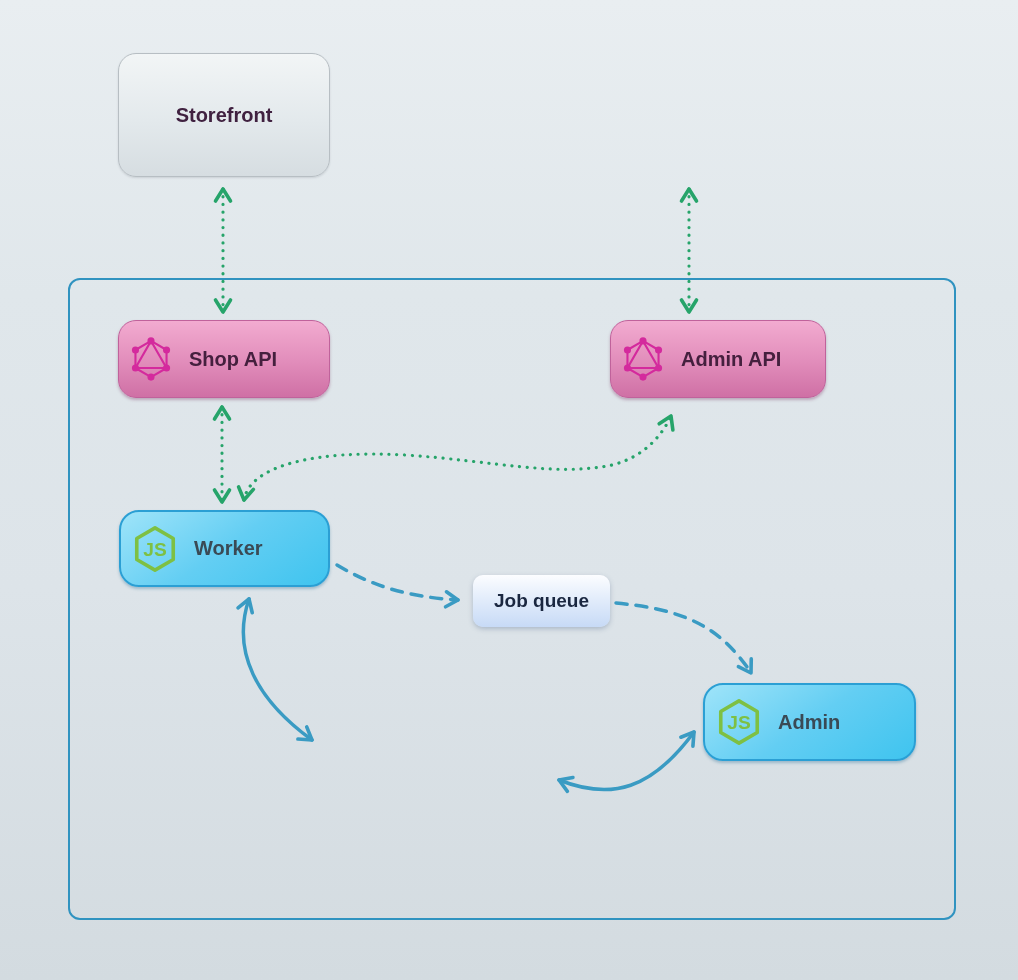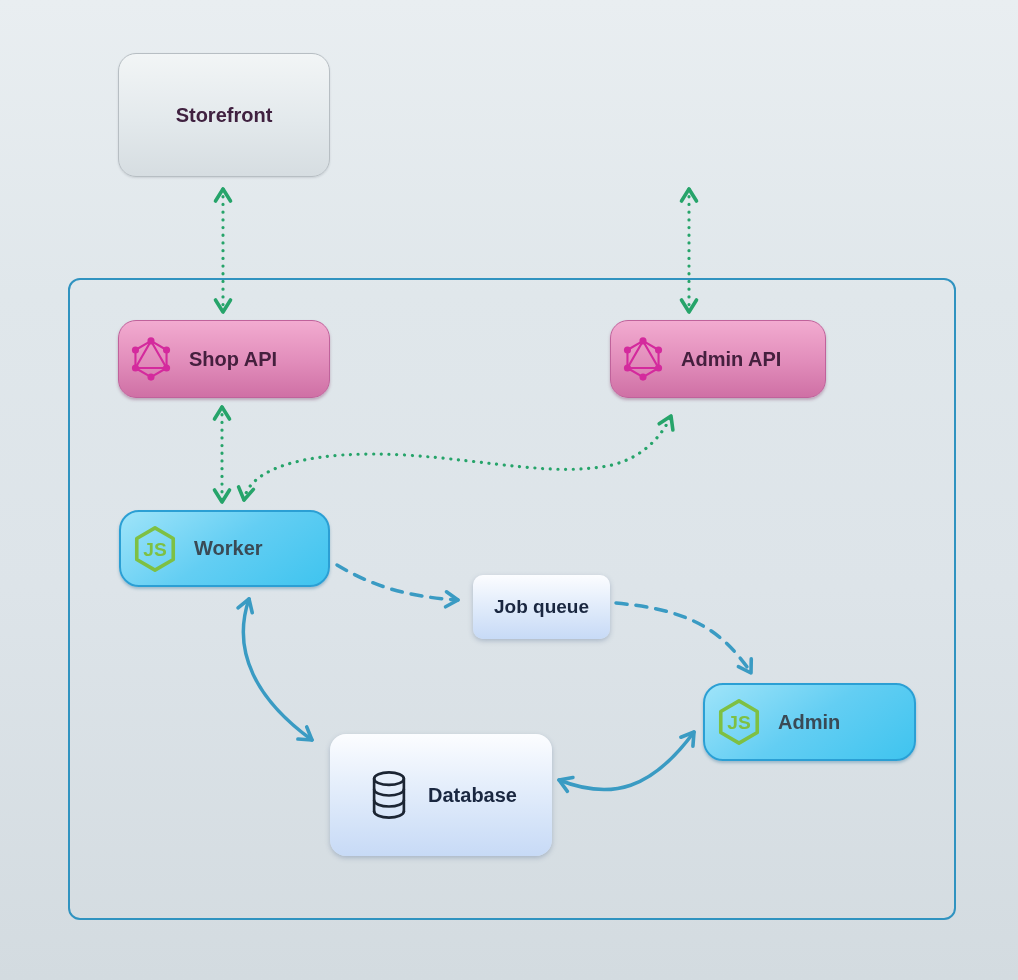--- a/index.html
+++ b/index.html
@@ -42,21 +42,21 @@
     box-shadow:0 2px 3px rgba(40,110,150,.35);
     justify-content:flex-start;padding-left:10px;gap:15px;
   }
   #server{left:119px;top:510px;width:211px;height:77px;}
   #worker{left:703px;top:683px;width:213px;height:78px;}
   .lightblue{
     background:linear-gradient(180deg,#fcfdff 0%,#e3edfb 45%,#c7daf6 100%);
     border:none;border-radius:10px;color:#1a2740;
     box-shadow:0 2px 5px rgba(110,130,160,.45);
   }
-  #job-queue{left:473px;top:575px;width:137px;height:64px;font-size:19px;}
+  #job-queue{left:473px;top:575px;width:137px;height:52px;font-size:19px;}
   #database{left:330px;top:734px;width:222px;height:122px;font-size:20px;border-radius:16px;gap:15px;}
   .icon{flex:0 0 auto;display:block;}
   .icon.graphql{width:42px;height:44px;}
   .icon.nodejs{width:48px;height:50px;}
   .icon.db{width:48px;height:54px;}
 </style>
 </head>
 <body>
 
 <div class="canvas">
@@ -145,27 +145,14 @@
   </div>
 
   <div class="node cyan" id="worker">
     <svg class="icon nodejs" viewBox="0 0 100 100">
       <path d="M50,6 L88,28 L88,72 L50,94 L12,72 L12,28 Z" fill="none" stroke="#7ec043" stroke-width="7.5" stroke-linejoin="round"></path>
       <text x="50" y="64" text-anchor="middle" font-size="40" font-weight="bold" fill="#7ec043" font-family="Liberation Sans, sans-serif">JS</text>
     </svg>
     <span class="label">Admin</span>
   </div>
 
-  <div class="node lightblue" id="database">
-    <svg class="icon db" viewBox="0 0 100 110">
-      <g fill="none" stroke="#1c2533" stroke-width="5.5" stroke-linecap="round">
-        <ellipse cx="50" cy="21" rx="31" ry="13"></ellipse>
-        <path d="M19,21 L19,89"></path>
-        <path d="M81,21 L81,89"></path>
-        <path d="M19,43 A31,13 0 0 0 81,43"></path>
-        <path d="M19,66 A31,13 0 0 0 81,66"></path>
-        <path d="M19,89 A31,13 0 0 0 81,89"></path>
-      </g>
-    </svg>
-    <span class="label">Database</span>
-  </div>
 
 </div>
 
 </body></html>

